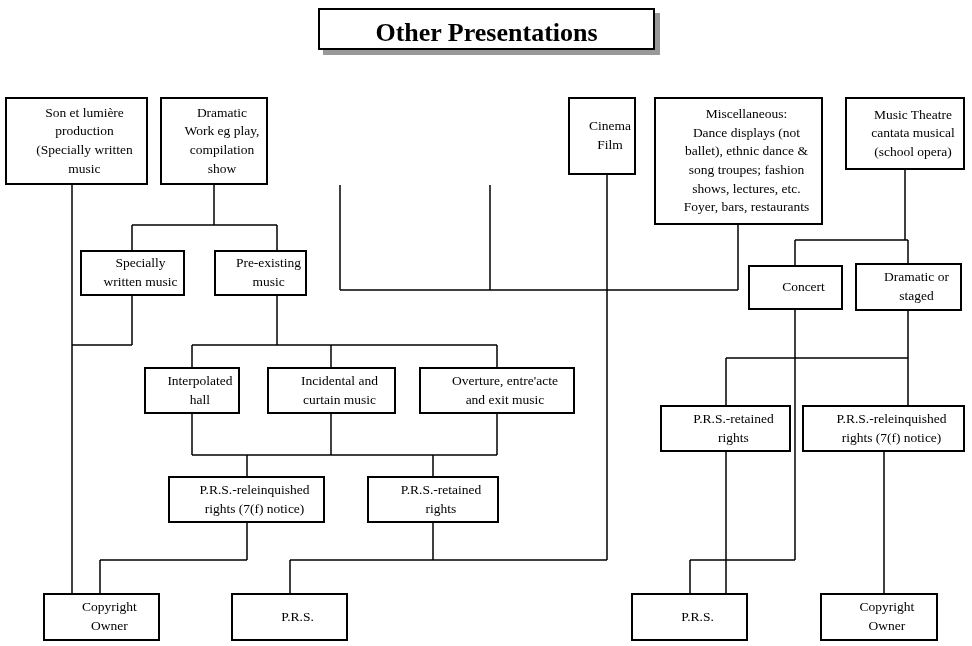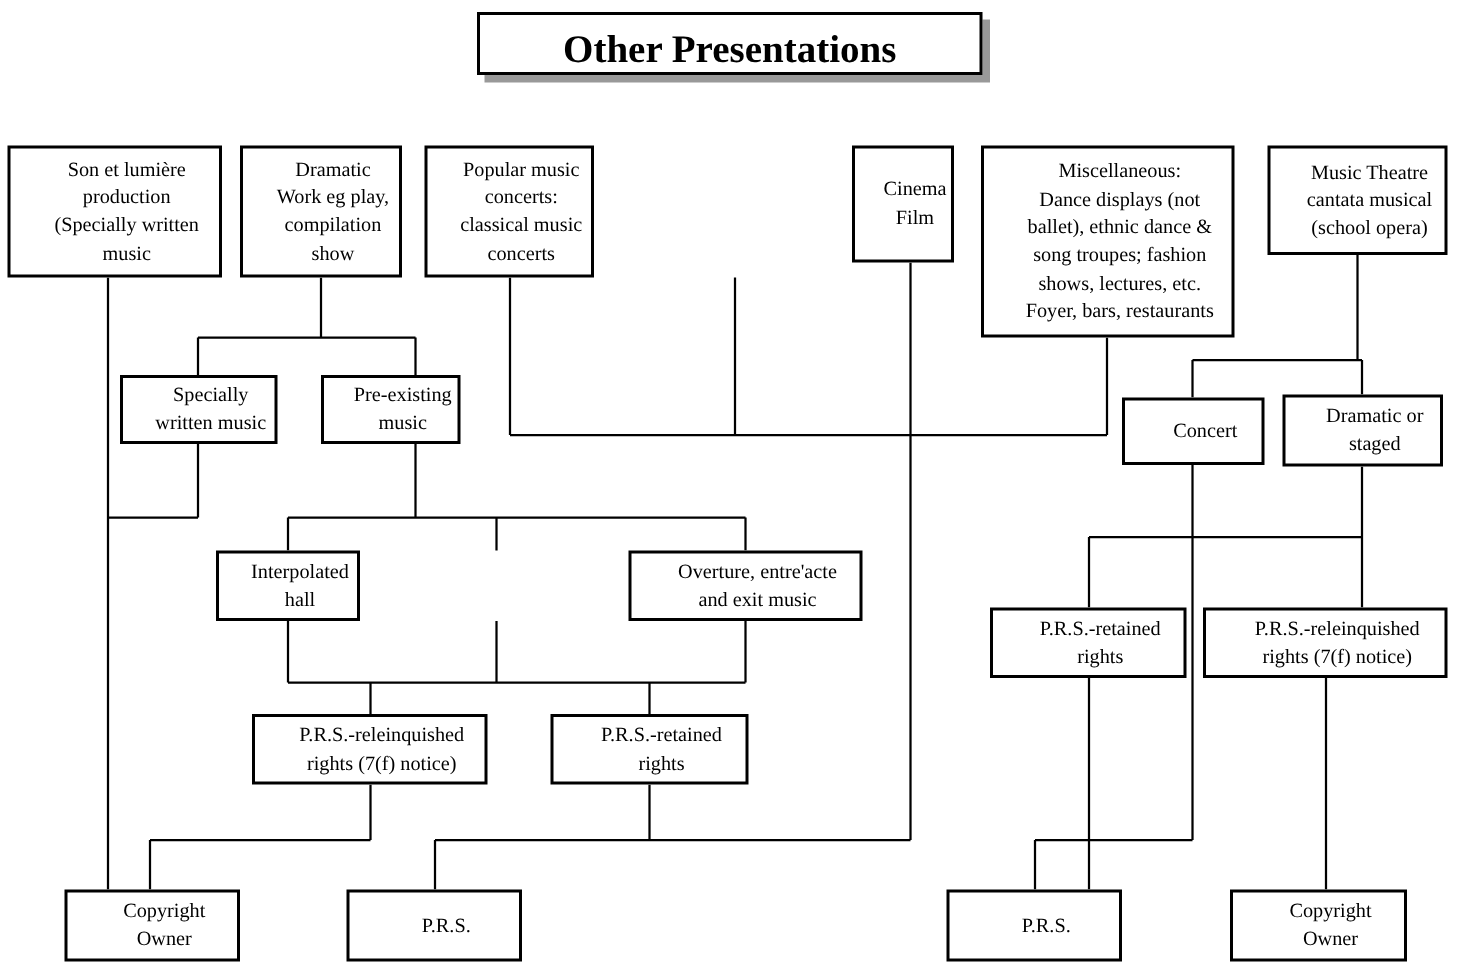--- a/index.html
+++ b/index.html
@@ -92,26 +92,20 @@
 music</span>
   </div>
 
   <div class="box" style="left:160px;top:97px;width:108px;height:88px">
     <span>Dramatic
 Work eg play,
 compilation
 show</span>
   </div>
 
-  <div class="box" style="left:283px;top:97px;width:113px;height:88px">
-    <span>Popular music
-concerts:
-classical music
-concerts</span>
-  </div>
 
 
   <div class="box" style="left:568px;top:97px;width:68px;height:78px">
     <span>Cinema
 Film</span>
   </div>
 
   <div class="box" style="left:654px;top:97px;width:169px;height:128px">
     <span>Miscellaneous:
 Dance displays (not
@@ -144,20 +138,24 @@
   <div class="box" style="left:855px;top:263px;width:107px;height:48px">
     <span>Dramatic or
 staged</span>
   </div>
 
   <div class="box" style="left:144px;top:367px;width:96px;height:47px">
     <span>Interpolated
 hall</span>
   </div>
 
+  <div class="box" style="left:267px;top:367px;width:129px;height:47px">
+    <span>Incidental and
+curtain music</span>
+  </div>
 
   <div class="box" style="left:419px;top:367px;width:156px;height:47px">
     <span>Overture, entre'acte
 and exit music</span>
   </div>
 
   <div class="box" style="left:660px;top:405px;width:131px;height:47px">
     <span>P.R.S.-retained
 rights</span>
   </div>

